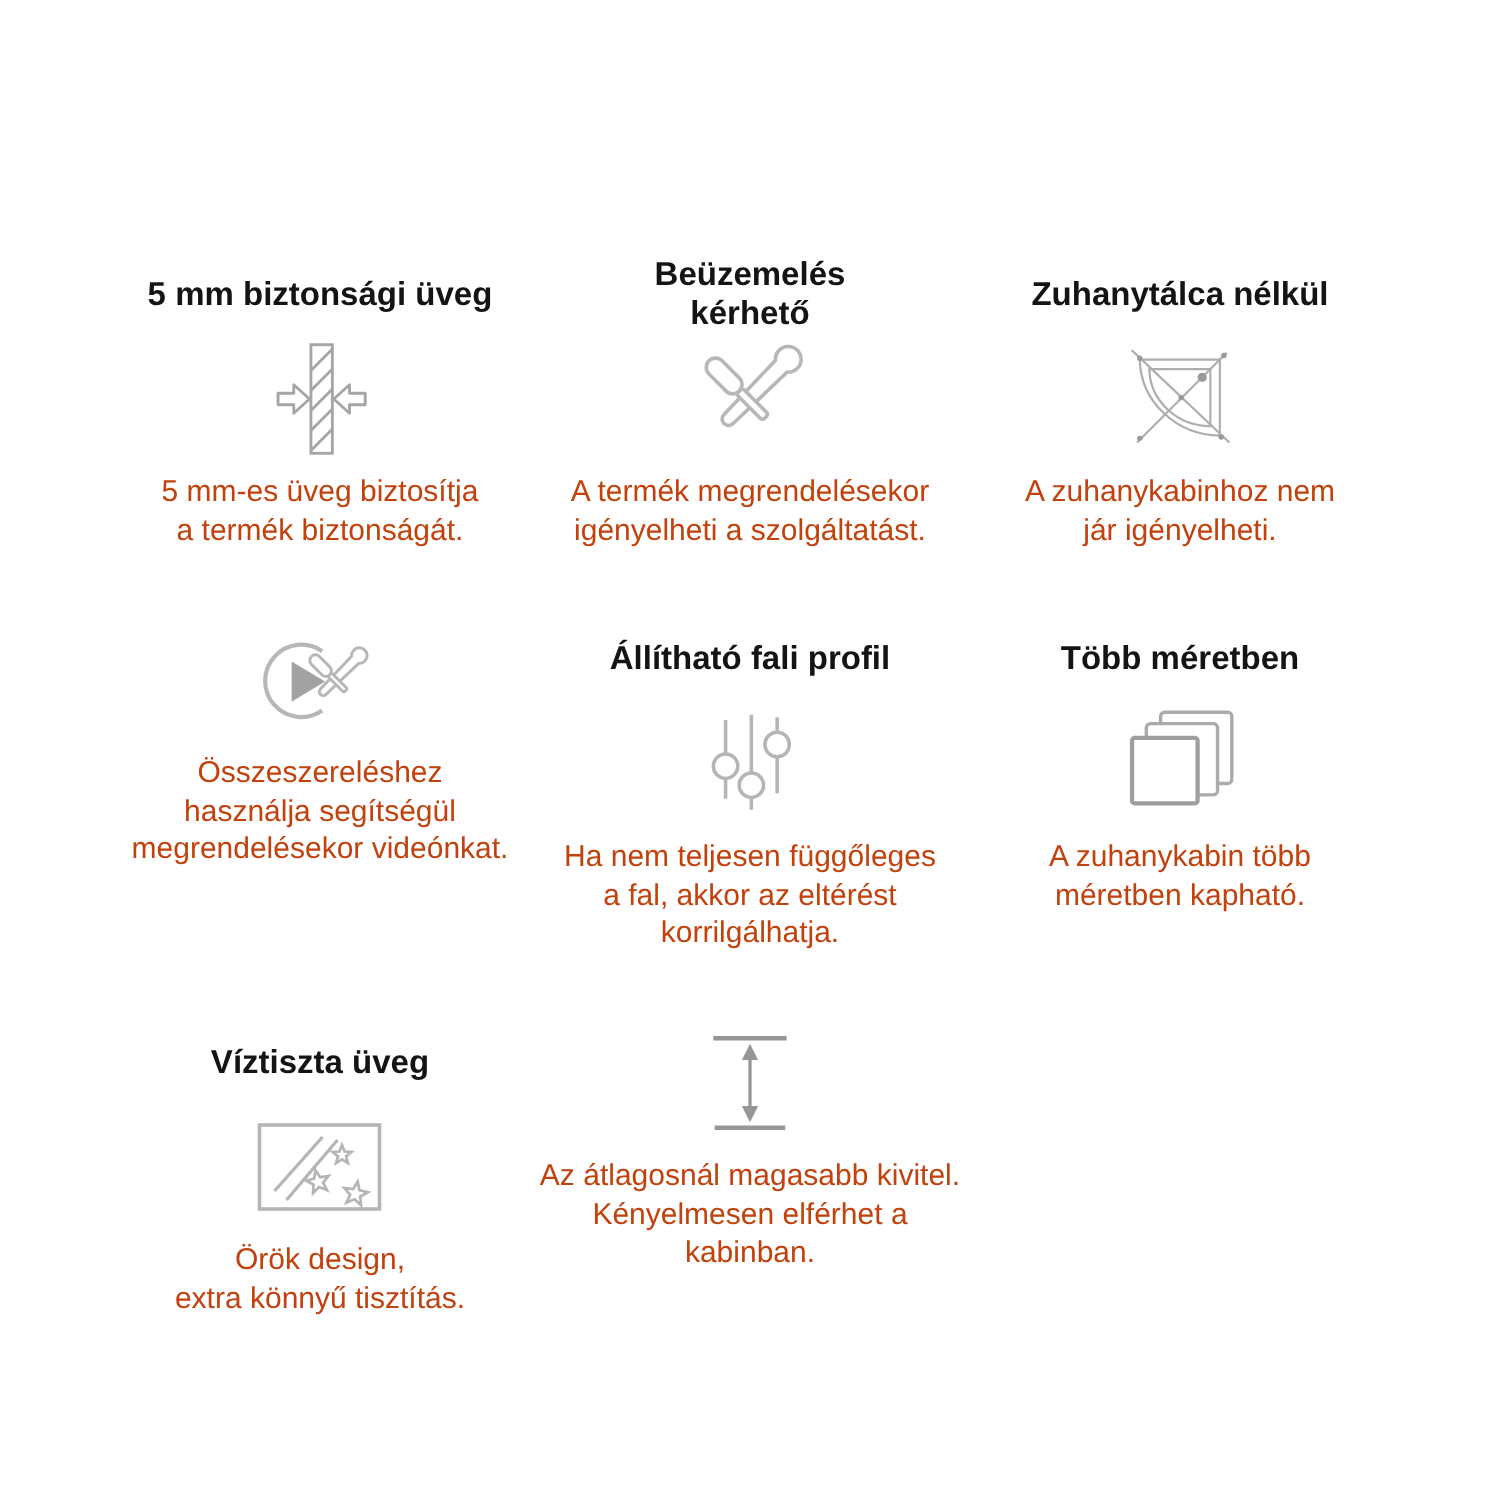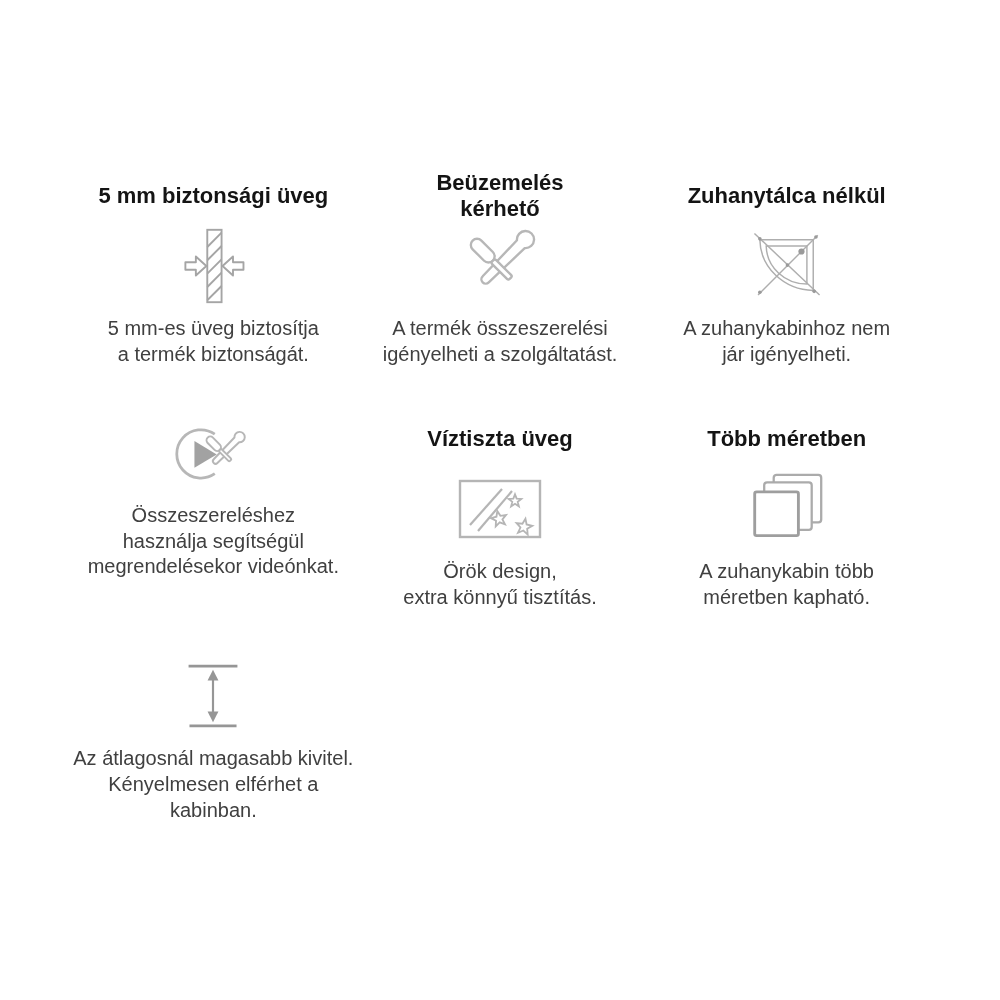--- a/index.html
+++ b/index.html
@@ -44,21 +44,21 @@
     height: 80px;
     display: flex;
     align-items: center;
     justify-content: center;
     margin-top: 2px;
   }
   .feature-iconbox svg { display: block; }
   .feature-desc {
     margin-top: 10px;
     font-size: 20px;
-    color: #404040;
+    color: #c2410c;
     line-height: 1.28;
     white-space: pre-line;
   }
 </style>
 </head>
 <body>
 
 <div class="page">
   <div class="features-grid">
 
@@ -85,21 +85,21 @@
 kérhető</div>
       <div class="feature-iconbox">
         <svg width="80" height="80" viewBox="0 0 84 84" fill="none" stroke="#b7b7b7" stroke-width="2.5" stroke-linejoin="round">
           <path d="M59.8,15 A9,9 0 1 1 68,23.2 L30.2,59.2 A4.5,4.5 0 0 1 23.8,52.8 Z" fill="#ffffff"></path>
           <g transform="rotate(45 26 28)">
             <rect x="8" y="21.5" width="30" height="13" rx="6.5" fill="#ffffff"></rect>
             <rect x="38" y="25" width="26" height="6" rx="2" fill="#ffffff"></rect>
           </g>
         </svg>
       </div>
-      <div class="feature-desc">A termék összeszerelési
+      <div class="feature-desc">A termék megrendelésekor
 igényelheti a szolgáltatást.</div>
     </div>
 
     <div class="feature-card">
       <div class="feature-title">Zuhanytálca nélkül</div>
       <div class="feature-iconbox">
         <svg width="76" height="78" viewBox="0 0 84 84" fill="none" stroke="#aeaeae" stroke-width="1.6">
           <line x1="6" y1="6" x2="78" y2="74"></line>
           <line x1="76" y1="8" x2="10" y2="74"></line>
           <path d="M12,13 H71 V69 A60,57 0 0 1 12,13 Z"></path>
@@ -130,20 +130,49 @@
               <rect x="38" y="25" width="26" height="6" rx="2" fill="#ffffff"></rect>
             </g>
           </g>
         </svg>
       </div>
       <div class="feature-desc">Összeszereléshez
 használja segítségül
 megrendelésekor videónkat.</div>
     </div>
 
+    <div class="feature-card">
+      <div class="feature-title">Állítható fali profil</div>
+      <div class="feature-iconbox">
+        <svg width="76" height="80" viewBox="0 0 84 84" fill="none" stroke="#b5b5b5" stroke-width="2.6">
+          <line x1="24" y1="10" x2="24" y2="68"></line>
+          <line x1="43" y1="6" x2="43" y2="76"></line>
+          <line x1="62" y1="8" x2="62" y2="64"></line>
+          <circle cx="24" cy="44" r="9" fill="#ffffff"></circle>
+          <circle cx="43" cy="58" r="9" fill="#ffffff"></circle>
+          <circle cx="62" cy="28" r="9" fill="#ffffff"></circle>
+        </svg>
+      </div>
+      <div class="feature-desc">Ha nem teljesen függőleges
+a fal, akkor az eltérést
+korrilgálhatja.</div>
+    </div>
+
+    <div class="feature-card">
+      <div class="feature-title">Több méretben</div>
+      <div class="feature-iconbox">
+        <svg width="80" height="76" viewBox="0 0 84 80" fill="#ffffff" stroke="#ababab">
+          <rect x="28" y="4" width="50" height="50" rx="3" stroke-width="2.4"></rect>
+          <rect x="18" y="12" width="50" height="50" rx="3" stroke-width="2.4"></rect>
+          <rect x="8" y="22" width="46" height="46" rx="2" stroke-width="3" stroke="#9e9e9e"></rect>
+        </svg>
+      </div>
+      <div class="feature-desc">A zuhanykabin több
+méretben kapható.</div>
+    </div>
 
     <div class="feature-card">
       <div class="feature-title">Víztiszta üveg</div>
       <div class="feature-iconbox">
         <svg width="88" height="72" viewBox="0 0 88 72" fill="none" stroke="#b5b5b5" stroke-width="2.4">
           <defs>
             <path id="star" d="M0,-7 L1.76,-2.43 L6.66,-2.16 L2.85,0.93 L4.11,5.66 L0,3 L-4.11,5.66 L-2.85,0.93 L-6.66,-2.16 L-1.76,-2.43 Z"></path>
           </defs>
           <rect x="4" y="8" width="80" height="56" fill="#ffffff"></rect>
           <line x1="14" y1="52" x2="46" y2="16" stroke-width="2.2"></line>
@@ -151,33 +180,20 @@
           <use href="#star" transform="translate(59,28) scale(0.95)" fill="#ffffff" stroke-width="1.9"></use>
           <use href="#star" transform="translate(43,46) scale(1.15) rotate(-12)" fill="#ffffff" stroke-width="1.6"></use>
           <use href="#star" transform="translate(68,54) scale(1.2) rotate(10)" fill="#ffffff" stroke-width="1.5"></use>
         </svg>
       </div>
       <div class="feature-desc">Örök design,
 extra könnyű tisztítás.</div>
     </div>
 
     <div class="feature-card">
-      <div class="feature-title">Több méretben</div>
-      <div class="feature-iconbox">
-        <svg width="80" height="76" viewBox="0 0 84 80" fill="#ffffff" stroke="#ababab">
-          <rect x="28" y="4" width="50" height="50" rx="3" stroke-width="2.4"></rect>
-          <rect x="18" y="12" width="50" height="50" rx="3" stroke-width="2.4"></rect>
-          <rect x="8" y="22" width="46" height="46" rx="2" stroke-width="3" stroke="#9e9e9e"></rect>
-        </svg>
-      </div>
-      <div class="feature-desc">A zuhanykabin több
-méretben kapható.</div>
-    </div>
-
-    <div class="feature-card">
       <div class="feature-iconbox">
         <svg width="76" height="80" viewBox="0 0 84 84" fill="none" stroke="#969696">
           <line x1="15" y1="9" x2="69" y2="9" stroke-width="3.2"></line>
           <line x1="16" y1="75" x2="68" y2="75" stroke-width="3.2"></line>
           <line x1="42" y1="17" x2="42" y2="67" stroke-width="2.4"></line>
           <polygon points="42,13 36,25 48,25" fill="#969696" stroke="none"></polygon>
           <polygon points="42,71 36,59 48,59" fill="#969696" stroke="none"></polygon>
         </svg>
       </div>
       <div class="feature-desc">Az átlagosnál magasabb kivitel.

